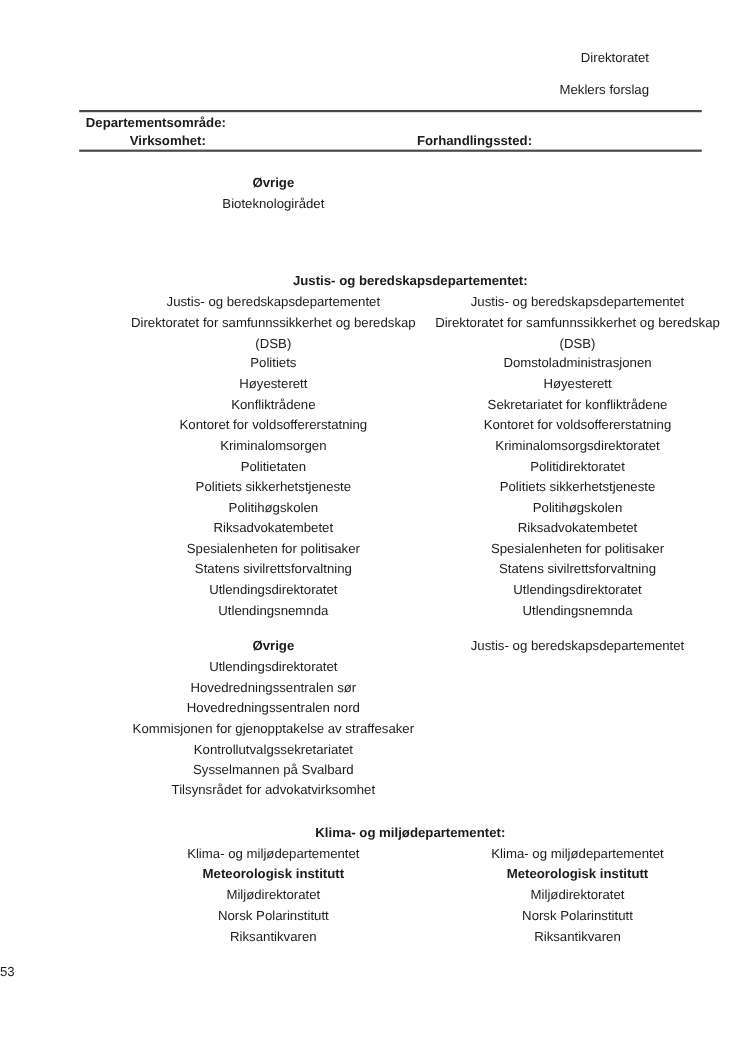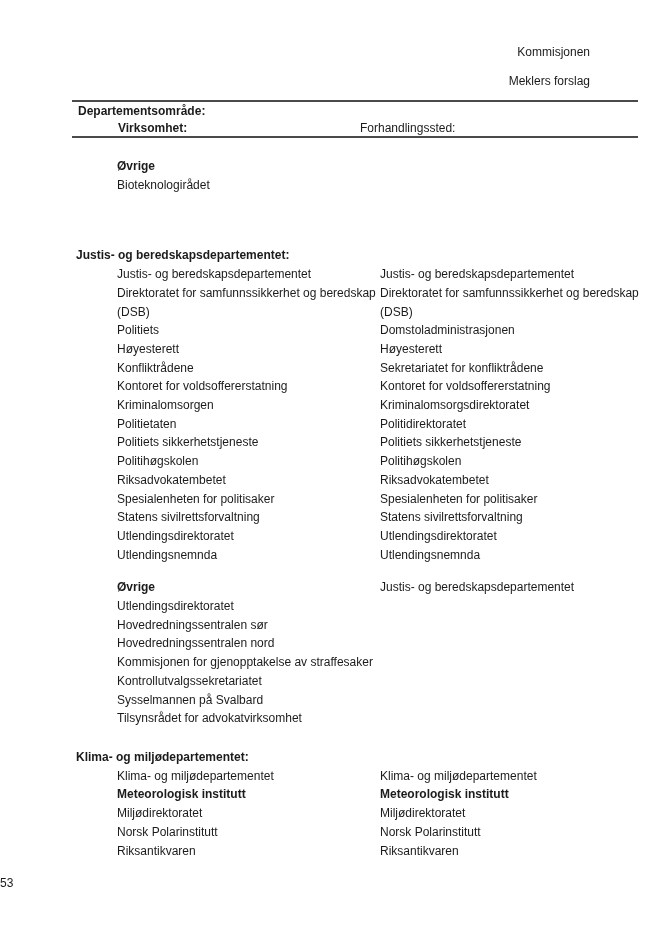--- a/index.html
+++ b/index.html
@@ -43,29 +43,30 @@
     font-weight: bold;
   }
   .col-left-label {
     position: absolute;
     left: 118px;
     top: 121px;
     font-weight: bold;
   }
   .col-right-label {
     position: absolute;
-    left: 360px;
+    left: 379px;
     top: 121px;
-    font-weight: normal;
+    font-weight: bold;
   }
   .content {
     position: absolute;
     top: 157px;
     left: 0;
     right: 0;
+    text-align: center;
   }
   .section-header {
     margin-left: 76px;
     font-weight: bold;
     line-height: 18.7px;
     white-space: pre;
   }
   .section-1 .section-header { margin-top: 52px; }
   .section-2 .section-header { margin-top: 20px; }
   .group + .group { margin-top: 14px; }
@@ -86,21 +87,21 @@
     right: 30px;
     line-height: 13px;
   }
 </style>
 </head>
 <body>
 
 <div class="page">
 
   <div class="top-right">
-    <div class="line1">Kommisjonen</div>
+    <div class="line1">Direktoratet</div>
     <div class="line2">Meklers forslag</div>
   </div>
 
   <div class="rule rule-1"></div>
 
   <div class="dept-label">Departementsområde:</div>
   <div class="col-left-label">Virksomhet:</div>
   <div class="col-right-label">Forhandlingssted:</div>
 
   <div class="rule rule-2"></div>

